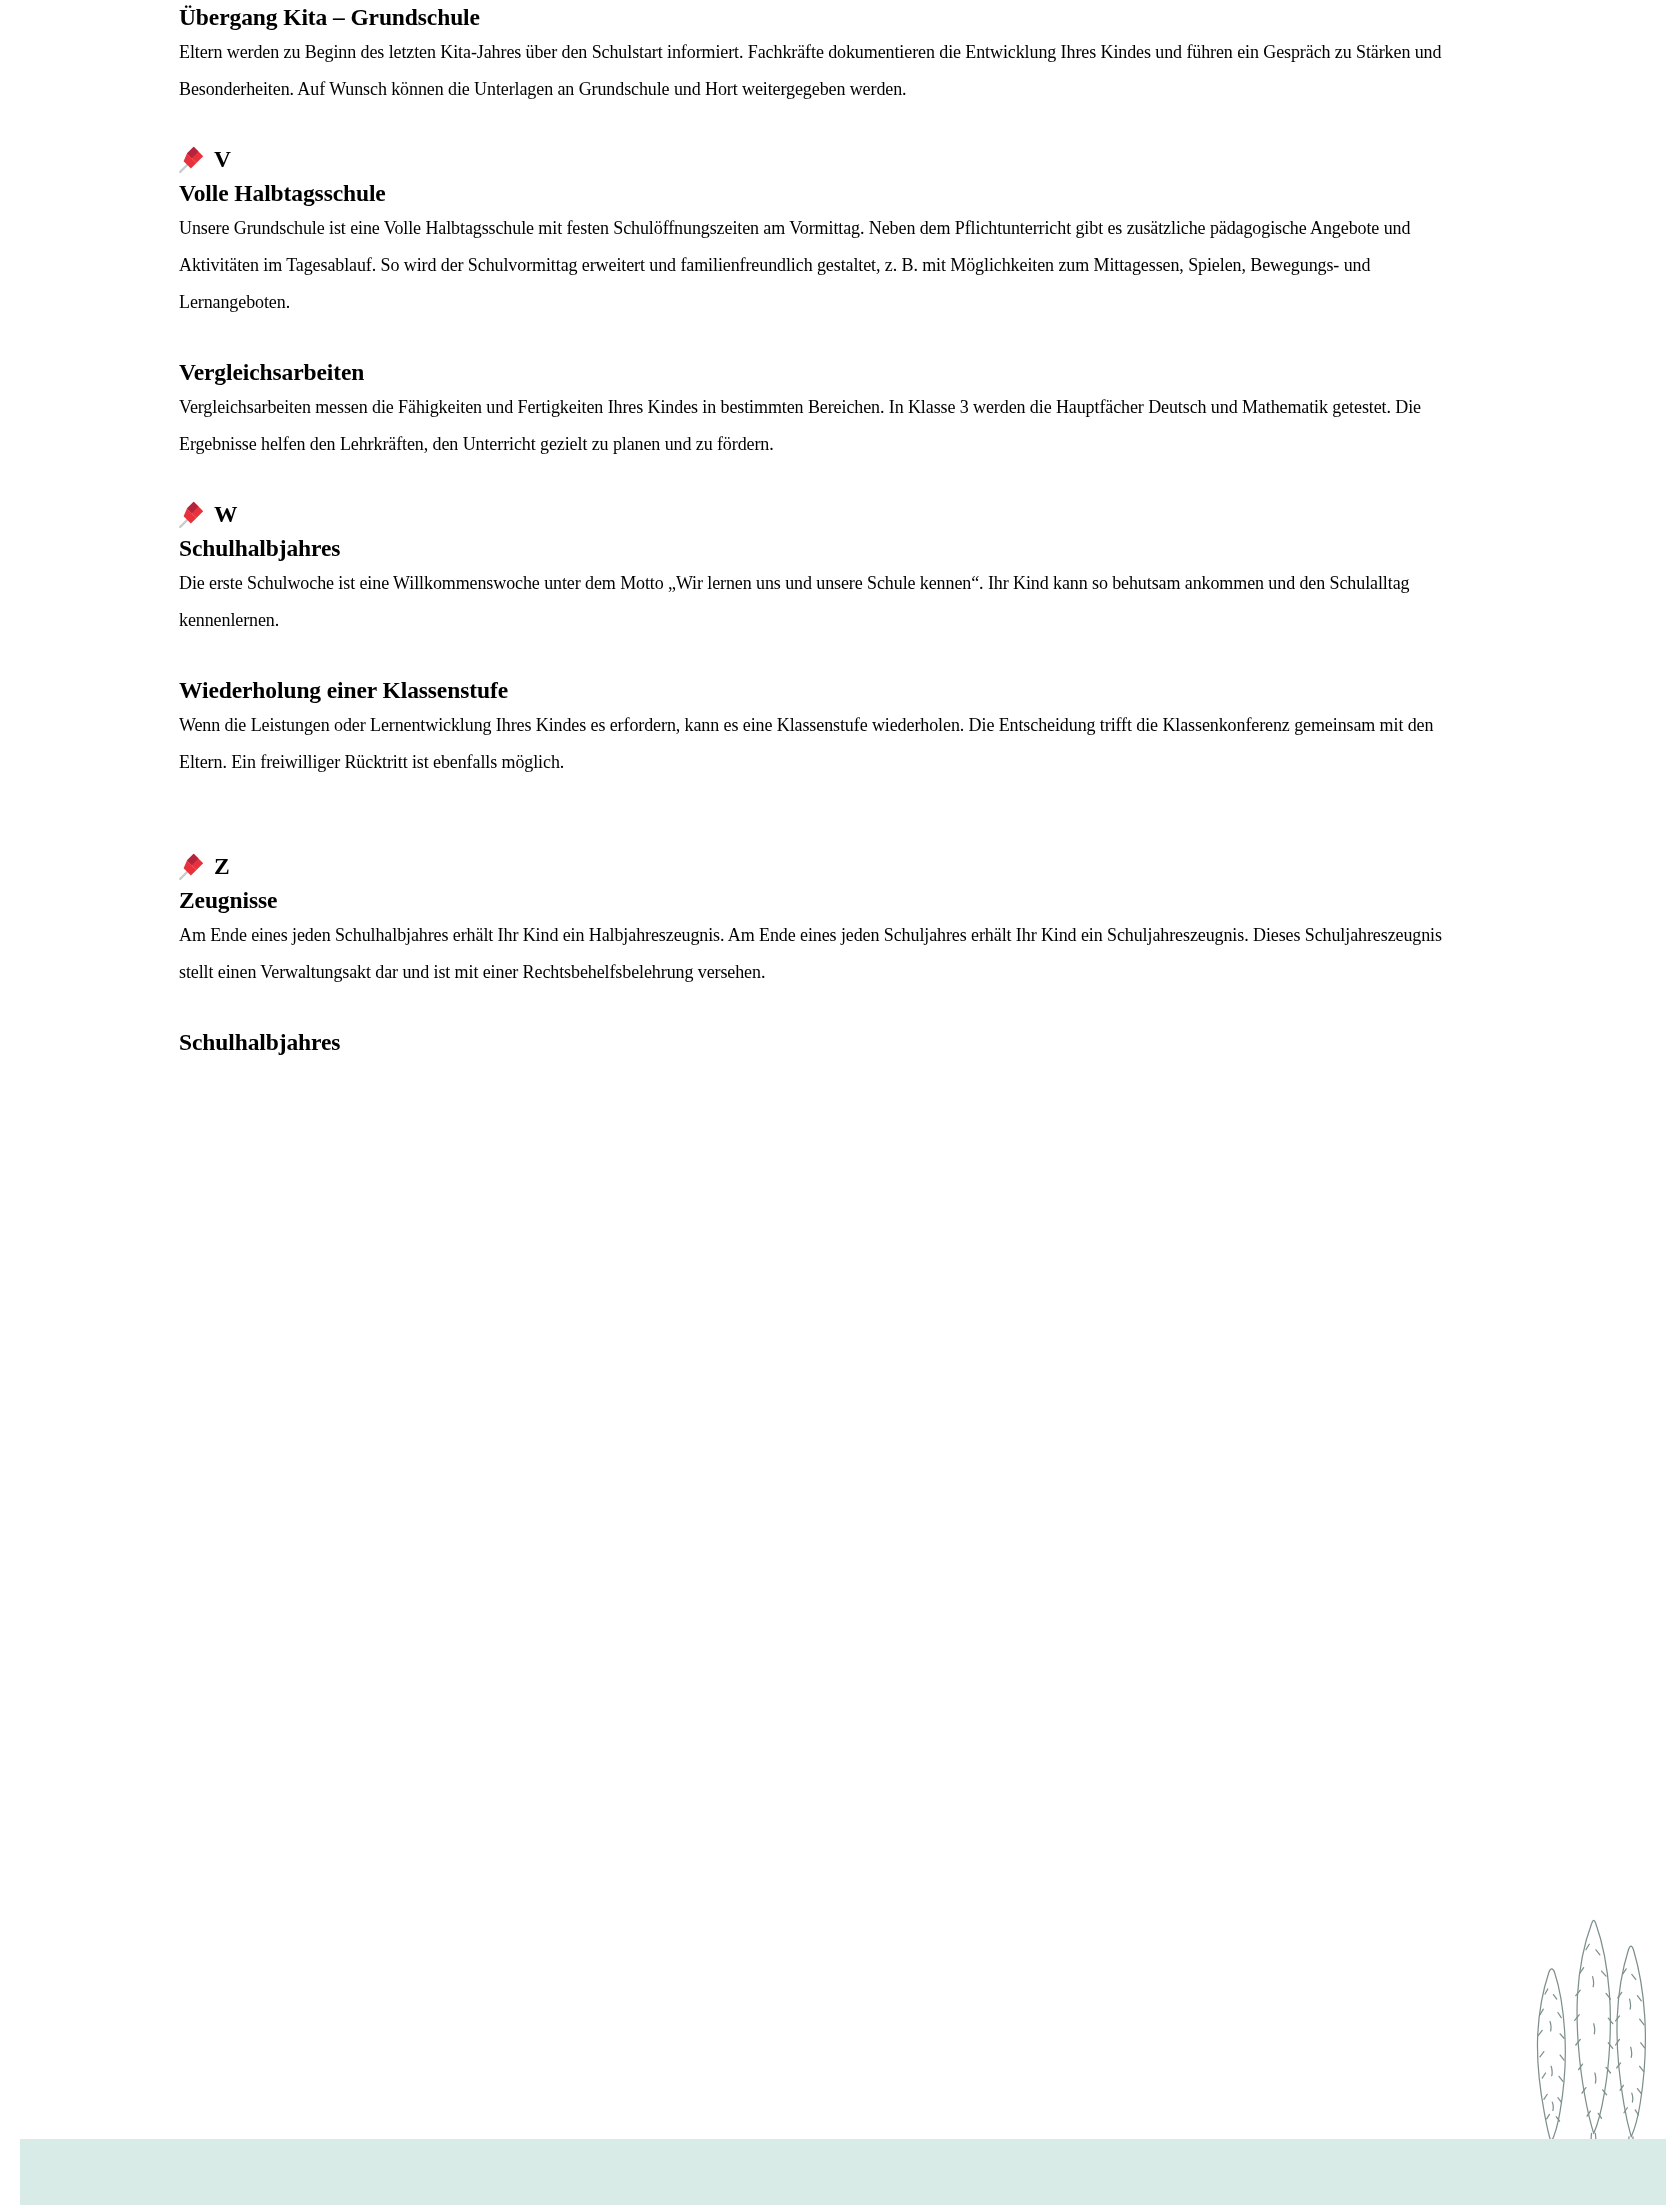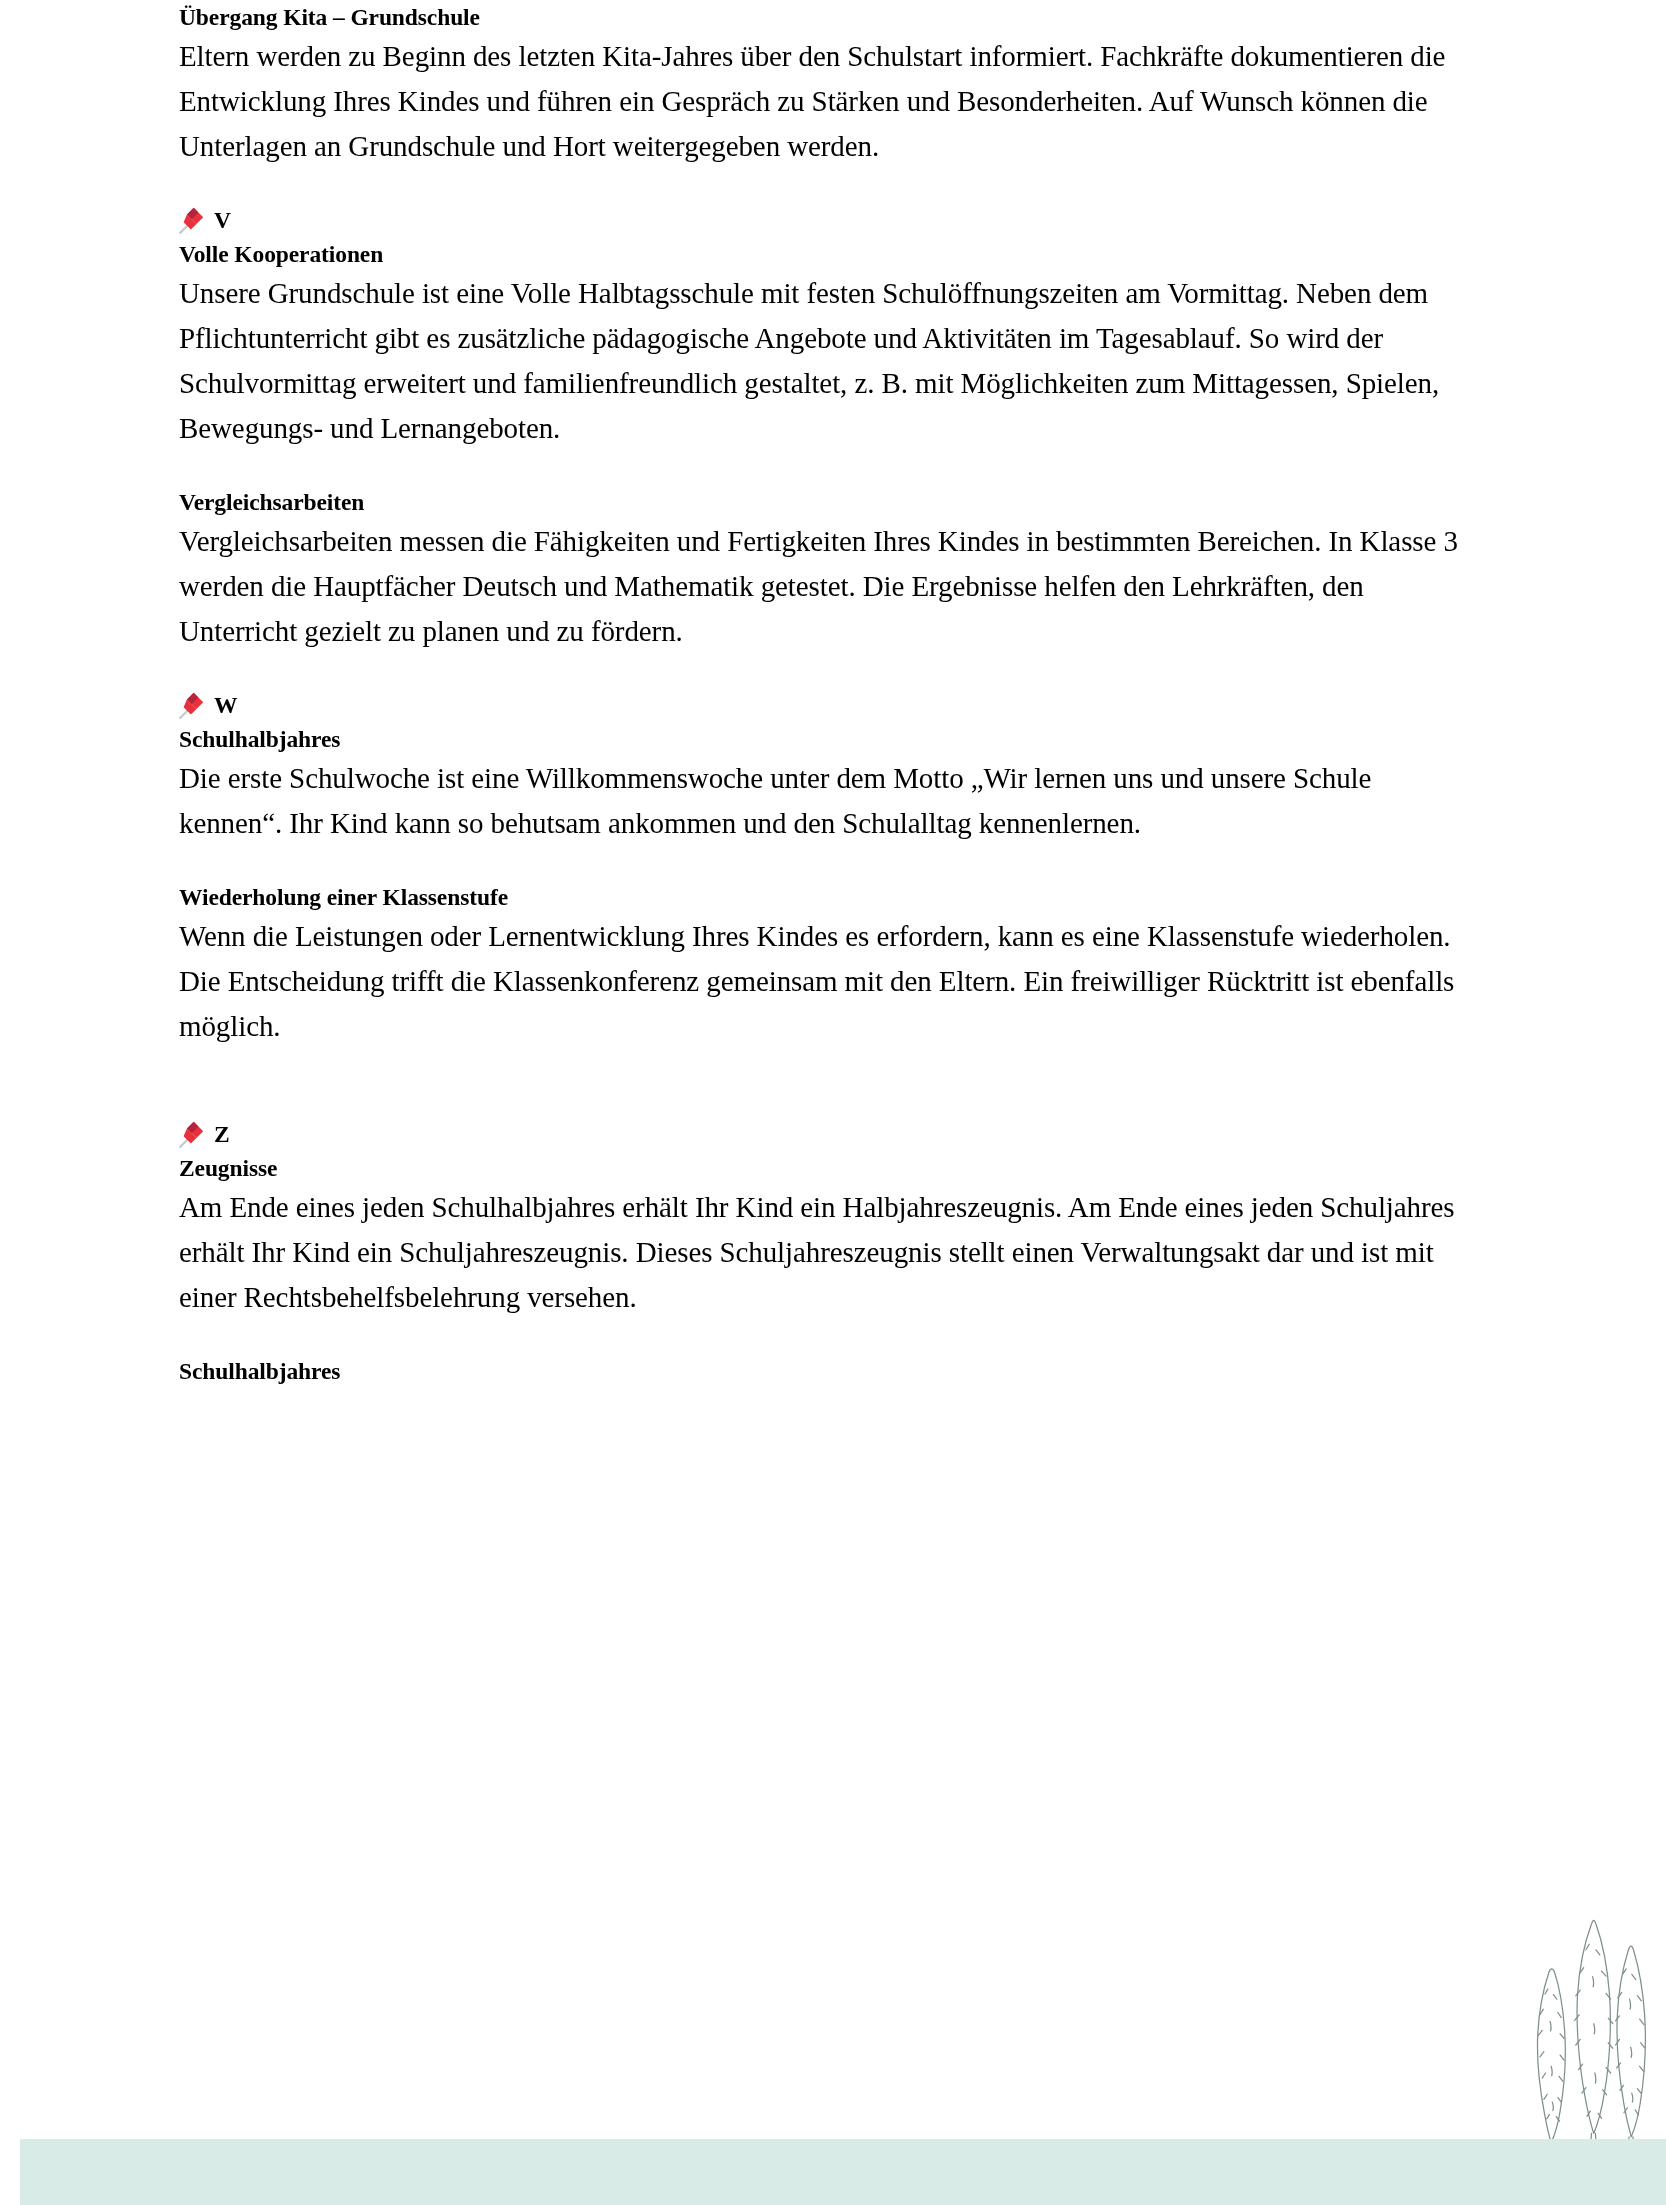--- a/index.html
+++ b/index.html
@@ -33,22 +33,22 @@
   h2.block-heading {
     font-size: 23.5px;
     line-height: 34px;
     font-weight: bold;
     margin: 0;
     padding: 0;
     letter-spacing: -0.1px;
   }
 
   p.block-body {
-    font-size: 29px;
-    line-height: 45px;
+    font-size: 18px;
+    line-height: 37px;
     font-weight: normal;
     margin: 0;
     padding: 0;
     letter-spacing: -0.1px;
   }
 
   
 
   .letter-divider {
     display: flex;
@@ -118,21 +118,21 @@
         <svg viewBox="0 0 46 50" xmlns="http://www.w3.org/2000/svg" aria-hidden="true">
           <path d="M2 48 L17 33" stroke="#c9ccce" stroke-width="4" stroke-linecap="round" fill="none"></path>
           <path d="M26 3 L43 20 L31 32 L14 15 Z" fill="#e8313a"></path>
           <path d="M26 3 L34.5 11.5 L22.5 23.5 L14 15 Z" fill="#b4243c"></path>
           <path d="M14 15 L31 32 L21 42 L8 29 Z" fill="#e8313a"></path>
         </svg>
       </span>
       <span class="letter-label">V</span>
     </div>
 
-    <h2 class="block-heading">Volle Kooperationen</h2>
+    <h2 class="block-heading">Volle Halbtagsschule</h2>
     <p class="block-body">Unsere Grundschule ist eine Volle Halbtagsschule mit festen Schulöffnungszeiten am Vormittag. Neben dem Pflichtunterricht gibt es zusätzliche pädagogische Angebote und Aktivitäten im Tagesablauf. So wird der Schulvormittag erweitert und familienfreundlich gestaltet, z. B. mit Möglichkeiten zum Mittagessen, Spielen, Bewegungs- und Lernangeboten.</p>
 
     <div class="gap-para"></div>
 
     <h2 class="block-heading">Vergleichsarbeiten</h2>
     <p class="block-body">Vergleichsarbeiten messen die Fähigkeiten und Fertigkeiten Ihres Kindes in bestimmten Bereichen. In Klasse 3 werden die Hauptfächer Deutsch und Mathematik getestet. Die Ergebnisse helfen den Lehrkräften, den Unterricht gezielt zu planen und zu fördern.</p>
 
     <div class="gap-para"></div>
 
     <div class="letter-divider">

